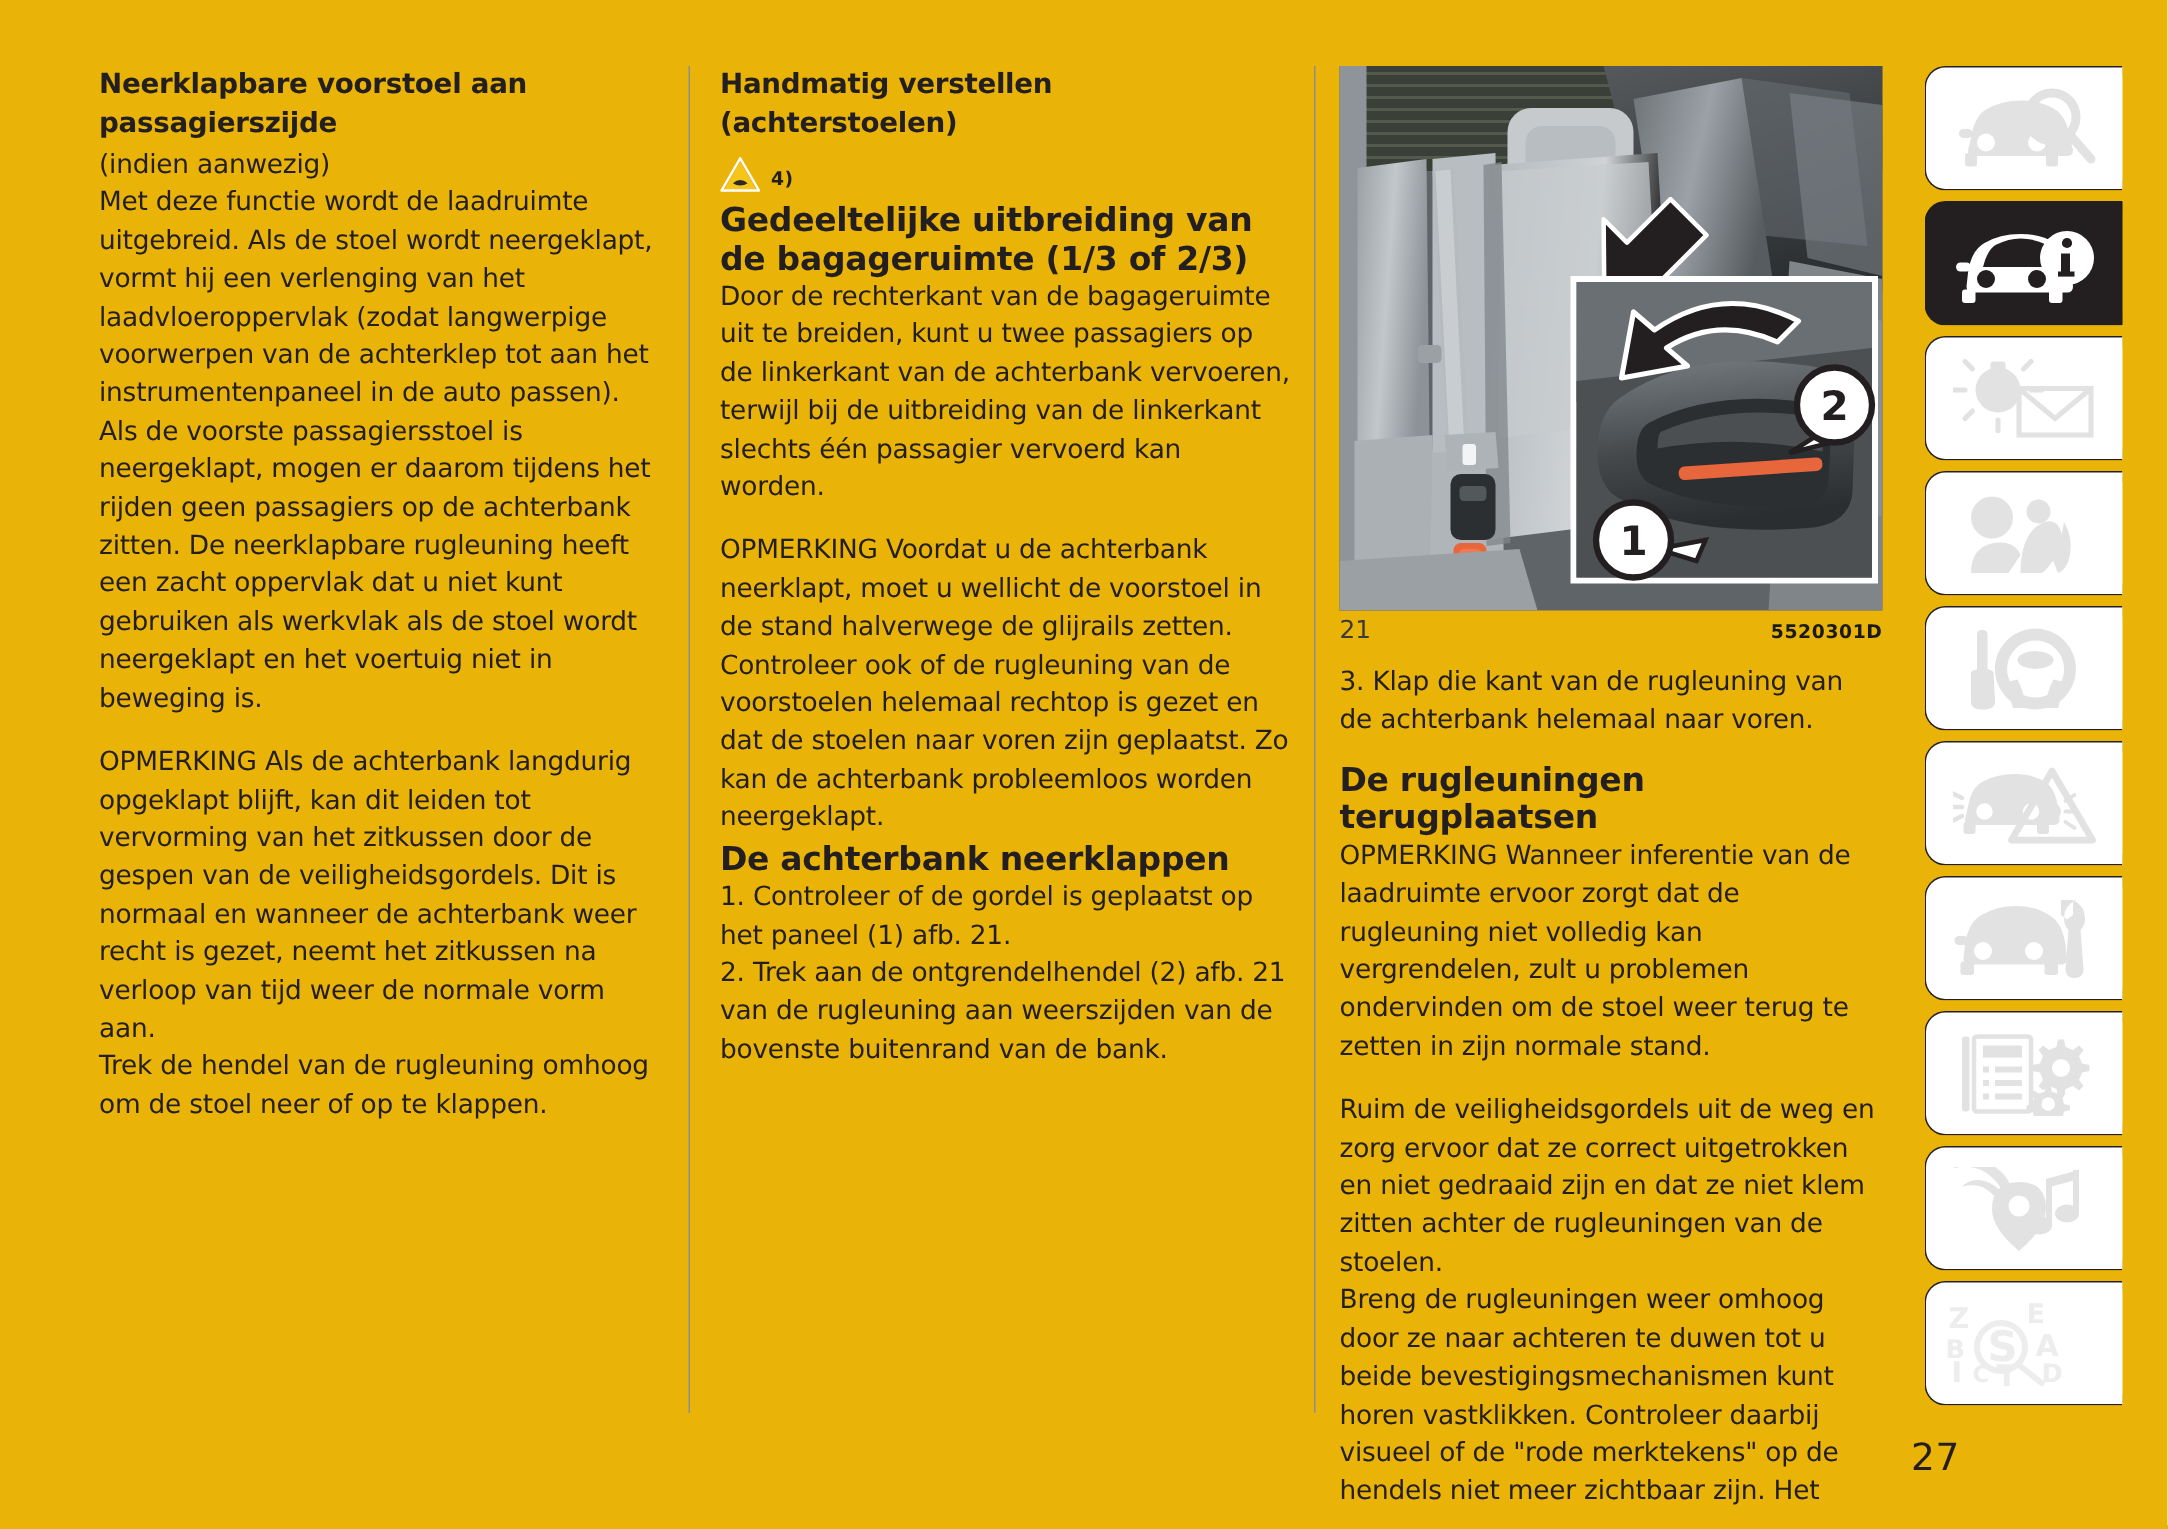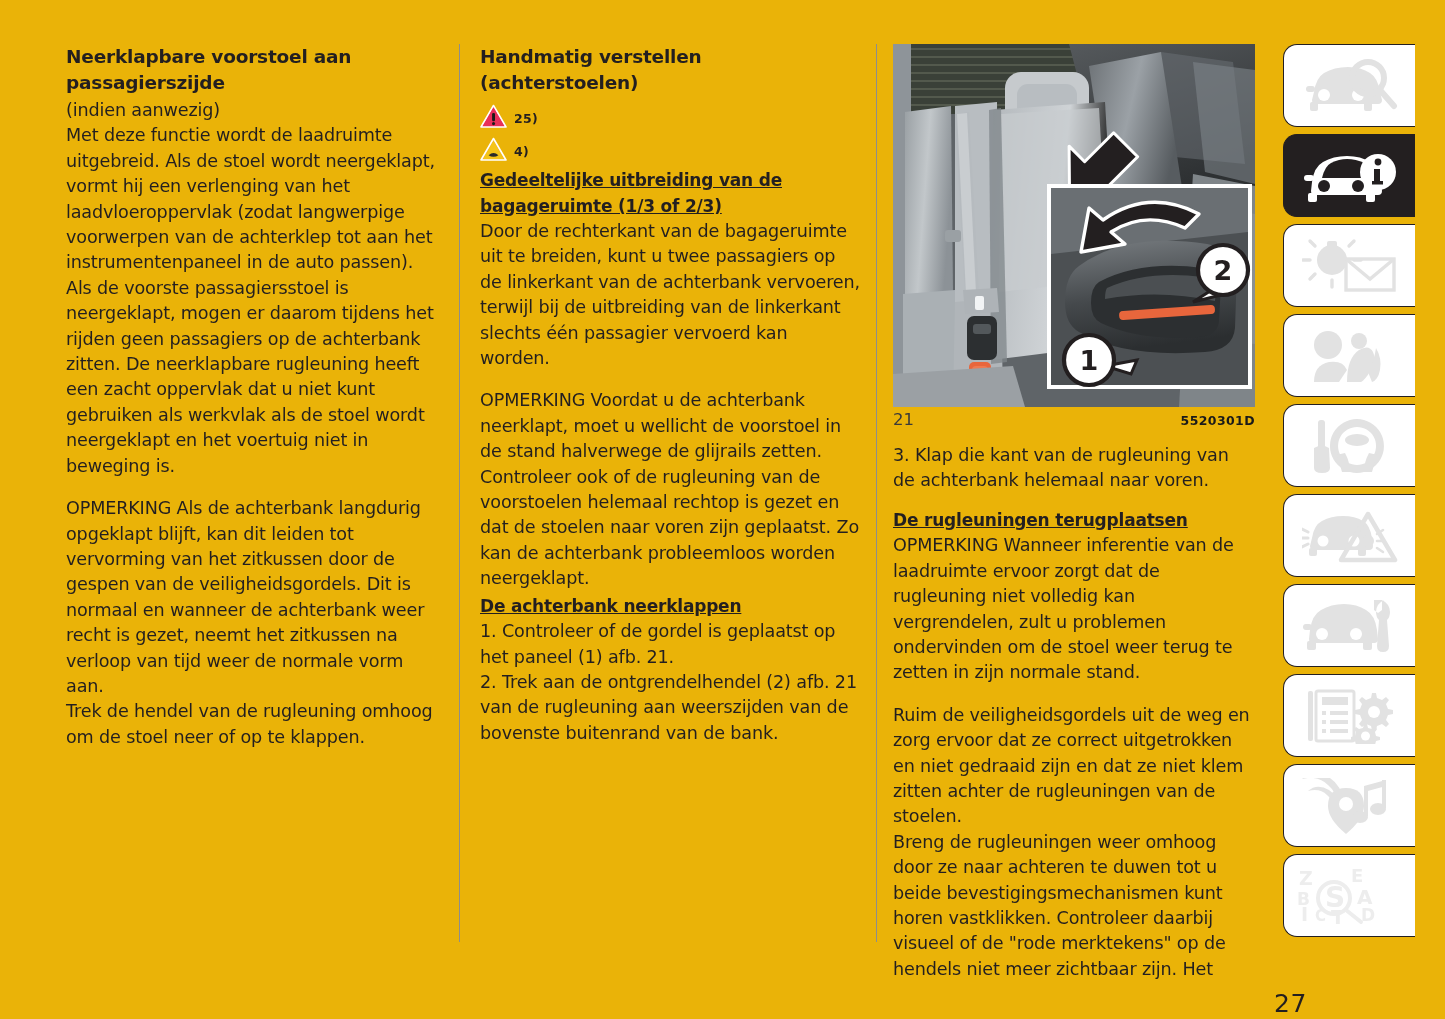--- a/index.html
+++ b/index.html
@@ -30,26 +30,25 @@
   .div-2 { left: 876px; }
 
   h2.sec {
     font-size: 18.5px;
     font-weight: bold;
     line-height: 26px;
     letter-spacing: -0.2px;
     margin-bottom: 2px;
   }
   h3.sub {
-    font-size: 17px;
+    font-size: 22px;
     font-weight: bold;
     line-height: 25.5px;
     letter-spacing: -0.2px;
     margin-top: 2px;
-    text-decoration: underline;
   }
   p.body {
     font-size: 17.6px;
     line-height: 25.4px;
     letter-spacing: -0.15px;
     font-weight: 400;
   }
   p.gap { margin-top: 17px; }
 
   
@@ -87,21 +86,21 @@
     border-radius: 14px 0 0 14px;
     background: #ffffff;
     margin-bottom: 7px;
     display: flex; align-items: center; justify-content: center;
     overflow: hidden;
   }
   .tab.active { background: #231f20; border-color: #231f20; }
   .tab svg { display: block; }
 
   .pagenum {
-    position: absolute; left: 1274px; top: 989px;
+    position: absolute; left: 1274px; top: 957px;
     font-size: 25px; color: #231f20; letter-spacing: 0.5px;
   }
 </style>
 </head>
 <body>
 
 <div class="page">
 
   <div class="divider div-1"></div>
   <div class="divider div-2"></div>
@@ -110,31 +109,20 @@
     <h2 class="sec">Neerklapbare voorstoel aan passagierszijde</h2>
     <p class="body">(indien aanwezig)</p>
     <p class="body">Met deze functie wordt de laadruimte uitgebreid. Als de stoel wordt neergeklapt, vormt hij een verlenging van het laadvloeroppervlak (zodat langwerpige voorwerpen van de achterklep tot aan het instrumentenpaneel in de auto passen). Als de voorste passagiersstoel is neergeklapt, mogen er daarom tijdens het rijden geen passagiers op de achterbank zitten. De neerklapbare rugleuning heeft een zacht oppervlak dat u niet kunt gebruiken als werkvlak als de stoel wordt neergeklapt en het voertuig niet in beweging is.</p>
     <p class="body gap">OPMERKING Als de achterbank langdurig opgeklapt blijft, kan dit leiden tot vervorming van het zitkussen door de gespen van de veiligheidsgordels. Dit is normaal en wanneer de achterbank weer recht is gezet, neemt het zitkussen na verloop van tijd weer de normale vorm aan.</p>
     <p class="body">Trek de hendel van de rugleuning omhoog om de stoel neer of op te klappen.</p>
   </div>
 
   <div class="col col-2">
     <h2 class="sec">Handmatig verstellen (achterstoelen)</h2>
 
-    <div class="warn-row">
-      <span>
-        <svg class="tri" width="27" height="25" viewBox="0 0 27 25">
-          <path d="M13.5 1.5 L26 23 L1 23 Z" fill="#e8305a" stroke="#ffffff" stroke-width="1.6" stroke-linejoin="round"></path>
-          <path d="M13.5 3.5 L24 22 L3 22 Z" fill="#e8305a"></path>
-          <rect x="12.1" y="9" width="2.9" height="8.3" rx="1.3" fill="#1a1a1a"></rect>
-          <circle cx="13.55" cy="19.6" r="1.55" fill="#1a1a1a"></circle>
-        </svg>
-      </span>
-      <span class="warn-refs">25)</span>
-    </div>
 
     <div class="warn-row">
       <span>
         <svg class="tri" width="27" height="25" viewBox="0 0 27 25">
           <path d="M13.5 1.5 L26 23 L1 23 Z" fill="#f0b429" stroke="#ffffff" stroke-width="1.6" stroke-linejoin="round"></path>
           <path d="M13.5 4 L23.6 22 L3.4 22 Z" fill="#f5c518"></path>
           <path d="M8.6 18.2 q4.9 -4.4 9.8 0 q-2.2 1.5 -4.9 1.5 q-2.7 0 -4.9 -1.5 z" fill="#2a2a2a"></path>
         </svg>
       </span>
       <span class="warn-refs">4)</span>

